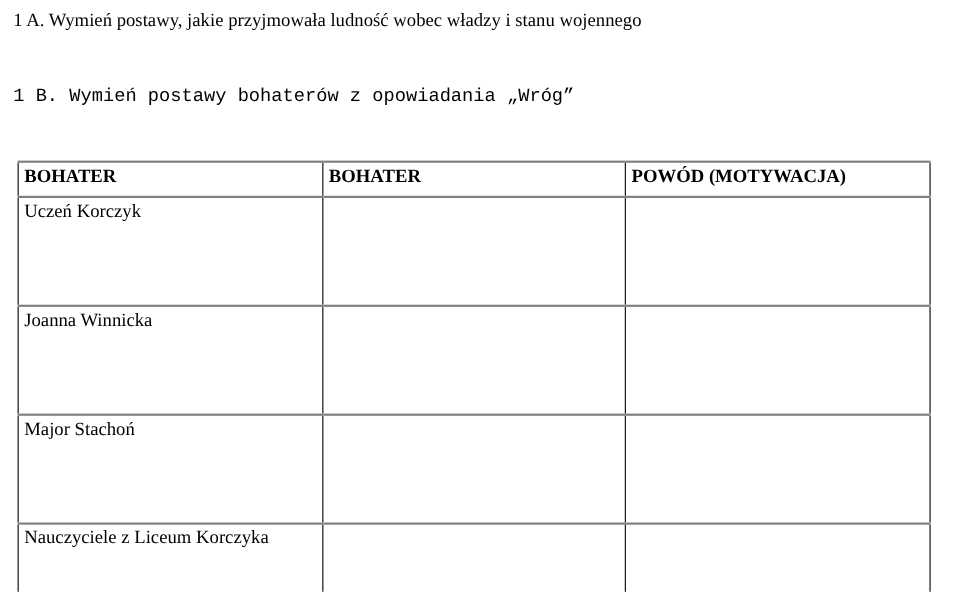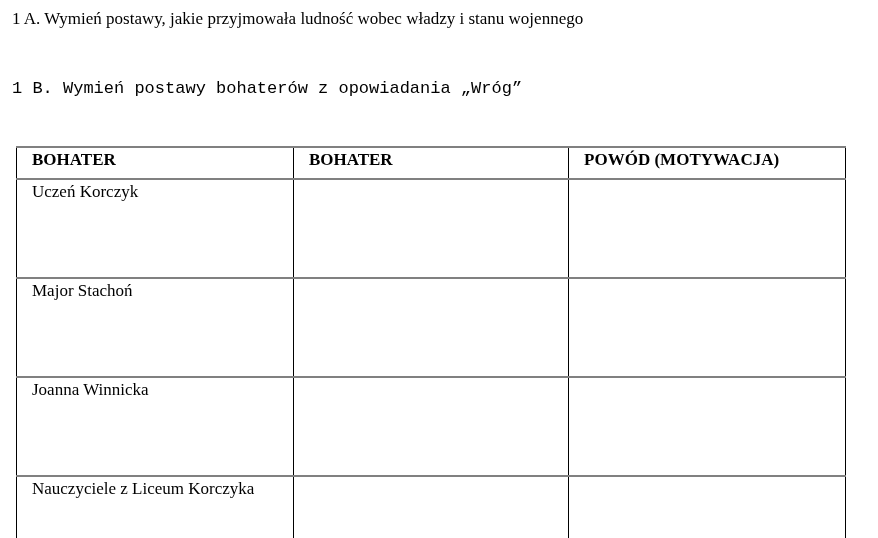--- a/index.html
+++ b/index.html
@@ -32,21 +32,21 @@
     width: 830px;
     border-collapse: collapse;
     table-layout: fixed;
   }
   table.answers th,
   table.answers td {
     border-top: 2px solid #808080;
     border-bottom: 2px solid #808080;
     border-left: 1px solid #000000;
     border-right: 1px solid #000000;
-    padding: 2px 15px;
+    padding: 2px 5px;
     vertical-align: top;
     text-align: left;
     font-size: 17px;
     overflow: hidden;
   }
   table.answers th {
     font-weight: bold;
     height: 26px;
   }
   table.answers td {
@@ -75,26 +75,26 @@
       <th>POWÓD (MOTYWACJA)</th>
     </tr>
   </thead>
   <tbody>
     <tr class="data-row">
       <td>Uczeń Korczyk</td>
       <td></td>
       <td></td>
     </tr>
     <tr class="data-row">
-      <td>Major Stachoń</td>
+      <td>Joanna Winnicka</td>
       <td></td>
       <td></td>
     </tr>
     <tr class="data-row">
-      <td>Joanna Winnicka</td>
+      <td>Major Stachoń</td>
       <td></td>
       <td></td>
     </tr>
     <tr class="data-row-last">
       <td>Nauczyciele z Liceum Korczyka</td>
       <td></td>
       <td></td>
     </tr>
   </tbody>
 </table>

